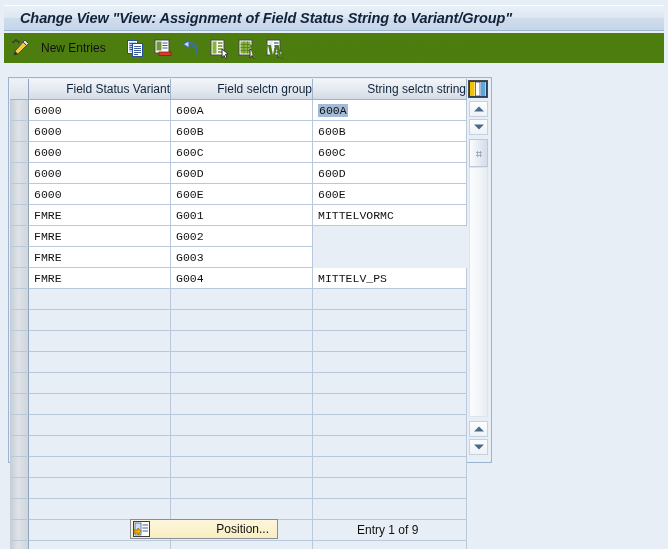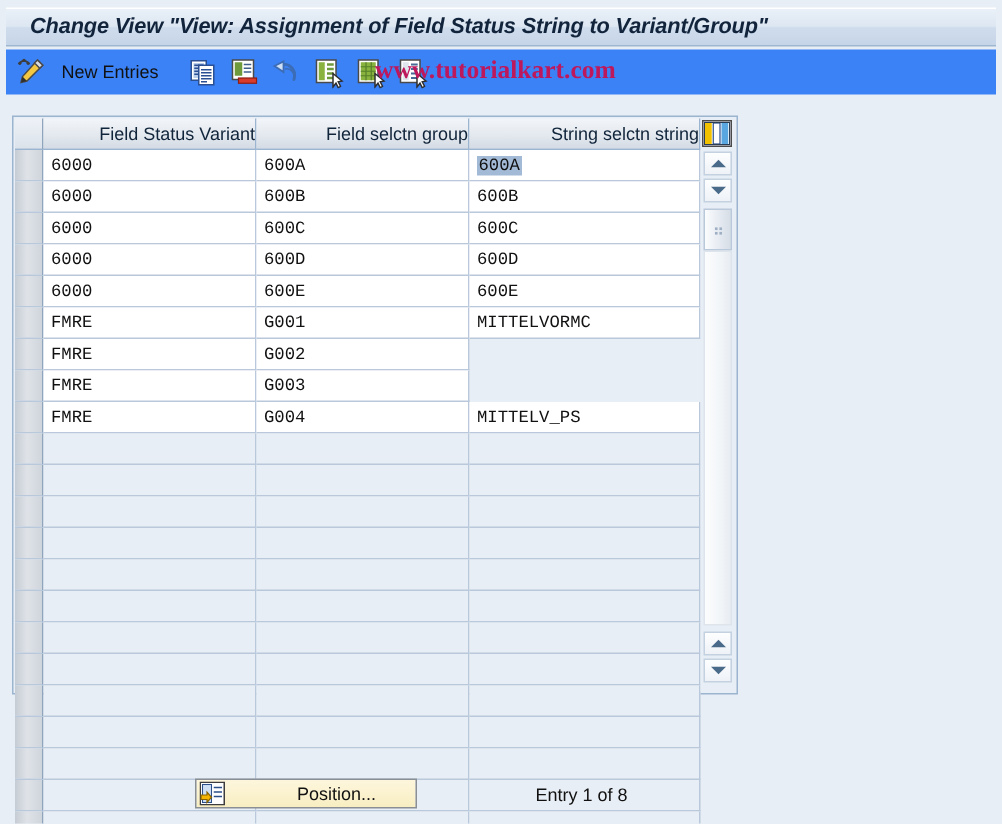--- a/index.html
+++ b/index.html
@@ -42,21 +42,21 @@
     letter-spacing: -0.1px;
   }
 
   
   #toolbar {
     position: absolute;
     left: 4px;
     top: 33px;
     width: 660px;
     height: 30px;
-    background: #3b82f6;
+    background: #4d7c0f;
     display: flex;
     align-items: center;
     box-sizing: border-box;
   }
   .tb-icon {
     width: 22px;
     height: 22px;
     margin-left: 6px;
     position: relative;
     flex: 0 0 auto;
@@ -67,24 +67,24 @@
     margin-left: 9px;
     margin-right: 4px;
     white-space: nowrap;
   }
   .tb-gap { width: 8px; flex: 0 0 auto; }
 
   #watermark {
     position: absolute;
     left: 250px;
     top: 37px;
-    font-family: Liberation Serif, serif;
+    font-family: Liberation Sans, sans-serif;
     font-weight: bold;
-    font-size: 17px;
-    color: #be185d;
+    font-size: 23px;
+    color: #4d7c0f;
     letter-spacing: 0px;
     white-space: nowrap;
     pointer-events: none;
   }
 
   
   #table-panel {
     position: absolute;
     left: 8px;
     top: 77px;
@@ -251,24 +251,23 @@
     padding: 0;
   }
   #position-icon {
     width: 17px;
     height: 16px;
     margin-left: 2px;
     flex: 0 0 auto;
   }
   #position-label {
     flex: 1 1 auto;
-    text-align: left;
+    text-align: right;
     padding-right: 8px;
     white-space: nowrap;
-    margin-left: 48px;
   }
   #entry-status {
     position: absolute;
     left: 357px;
     top: 523px;
     font-size: 12px;
     color: #111;
     white-space: nowrap;
   }
 </style>
@@ -558,13 +557,13 @@
         <line x1="9.5" y1="4" x2="15" y2="4"></line>
         <line x1="9.5" y1="7" x2="15" y2="7"></line>
         <line x1="9.5" y1="10" x2="15" y2="10"></line>
       </g>
       <polygon points="1,9 5,9 5,7 8,10.5 5,14 5,12 1,12" fill="#f5b400" stroke="#8a6400" stroke-width="0.8"></polygon>
     </svg>
   </span>
   <span id="position-label">Position...</span>
 </div>
 
-<div id="entry-status">Entry 1 of 8</div>
+<div id="entry-status">Entry 1 of 9</div>
 
 </body></html>

